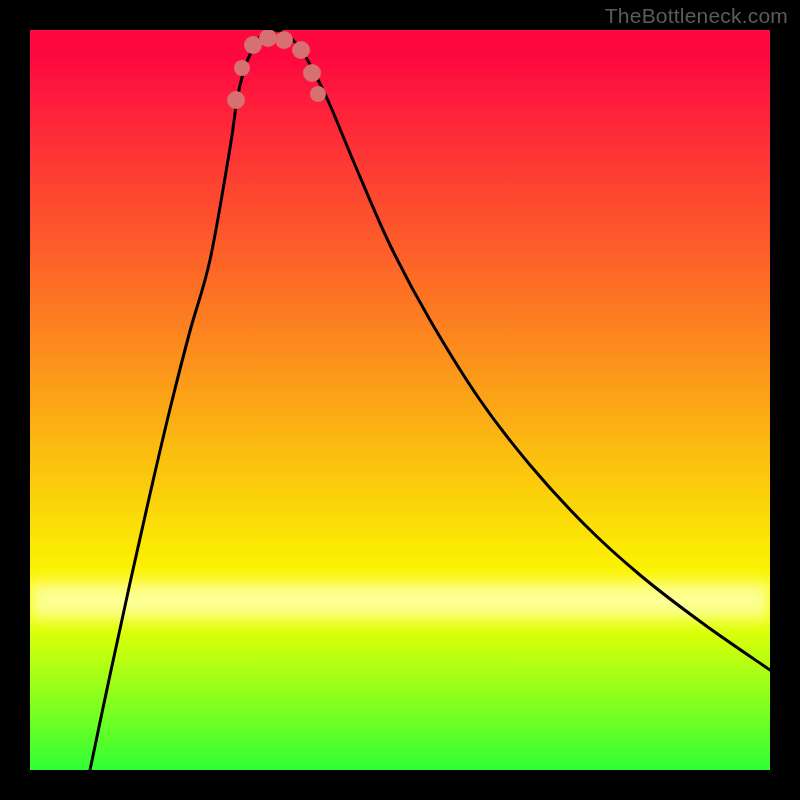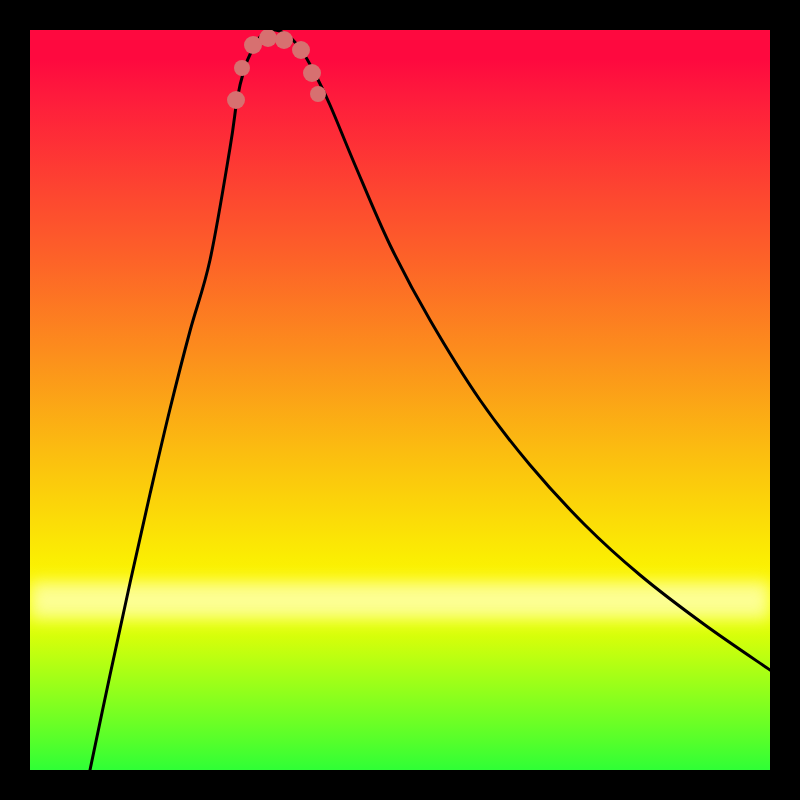--- a/index.html
+++ b/index.html
@@ -87,13 +87,14 @@
           <circle cx="212" cy="38" r="8" fill="#d77070"></circle>
           <circle cx="223" cy="15" r="9" fill="#d77070"></circle>
           <circle cx="238" cy="8" r="9" fill="#d77070"></circle>
           <circle cx="254" cy="10" r="9" fill="#d77070"></circle>
           <circle cx="271" cy="20" r="9" fill="#d77070"></circle>
           <circle cx="282" cy="43" r="9" fill="#d77070"></circle>
           <circle cx="288" cy="64" r="8" fill="#d77070"></circle>
         </g>
     </svg>
   </div>
+  <div class="watermark">TheBottleneck.com</div>
 </div>
 
 </body></html>

